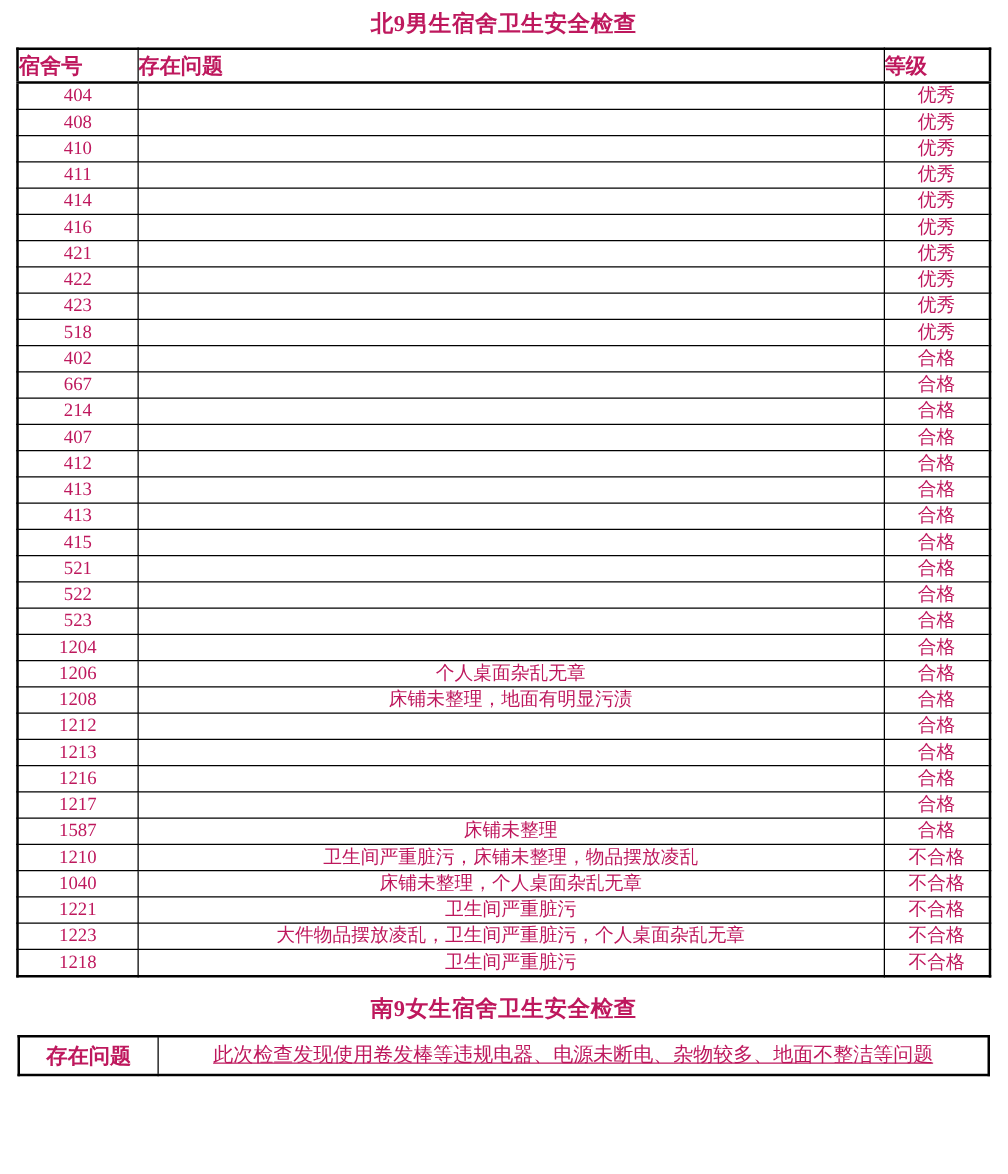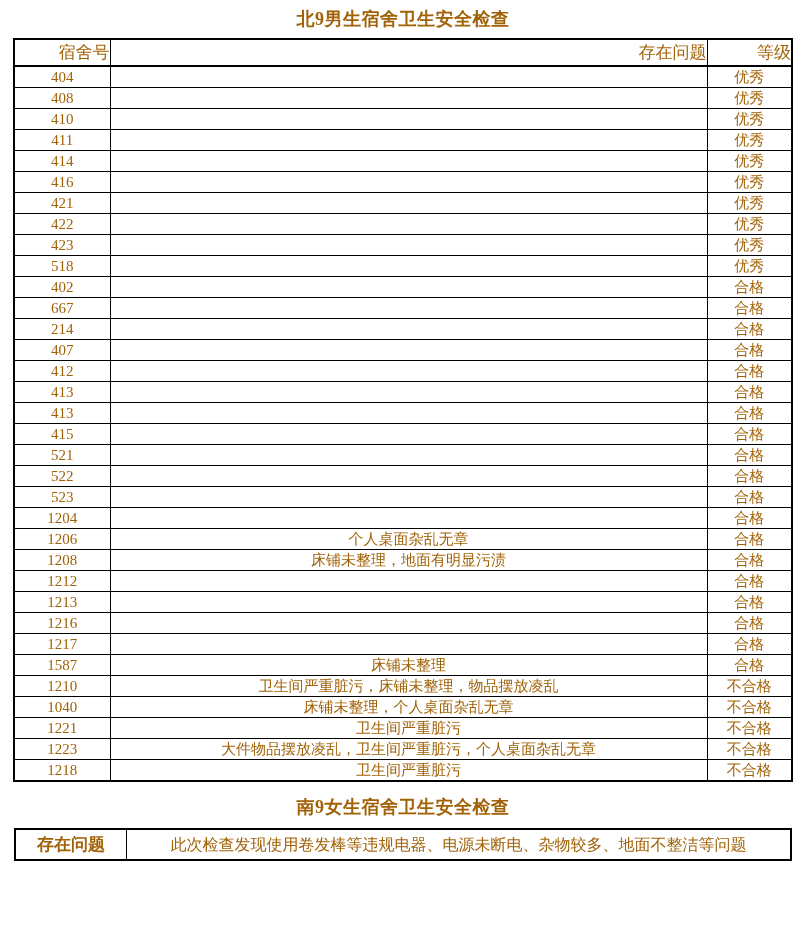--- a/index.html
+++ b/index.html
@@ -5,21 +5,21 @@
   html, body {
     margin: 0;
     padding: 0;
     background: #ffffff;
   }
   .doc {
     position: relative;
     width: 806px;
     height: 939px;
     background: #ffffff;
-    color: #a16207;
+    color: #be185d;
     font-family: "Liberation Serif", "DejaVu Serif", serif;
     overflow: hidden;
   }
   .doc-title {
     margin: 0;
     padding-top: 9px;
     text-align: center;
     font-size: 18px;
     line-height: 20px;
     font-weight: 700;
@@ -29,24 +29,24 @@
     width: 778px;
     margin: 9px auto 0 auto;
     border-collapse: collapse;
     table-layout: fixed;
     border: 2px solid #000000;
   }
   table.inspection th {
     border: 1px solid #000000;
     border-bottom: 2px solid #000000;
     font-size: 17px;
-    font-weight: 400;
+    font-weight: 700;
     height: 25px;
     line-height: 25px;
-    text-align: right;
+    text-align: left;
     padding: 0;
     white-space: nowrap;
     overflow: hidden;
   }
   table.inspection td {
     border: 1px solid #000000;
     font-size: 15px;
     font-weight: 400;
     height: 20px;
     line-height: 20px;
@@ -85,20 +85,21 @@
   table.summary td {
     border: 1px solid #000000;
     font-size: 16px;
     font-weight: 400;
     height: 29px;
     line-height: 29px;
     text-align: center;
     padding: 0;
     white-space: nowrap;
     overflow: hidden;
+    text-decoration: underline;
   }
 </style>
 </head>
 <body>
 
 <div class="doc">
 
   <h1 class="doc-title">北9男生宿舍卫生安全检查</h1>
 
   <table class="inspection">

